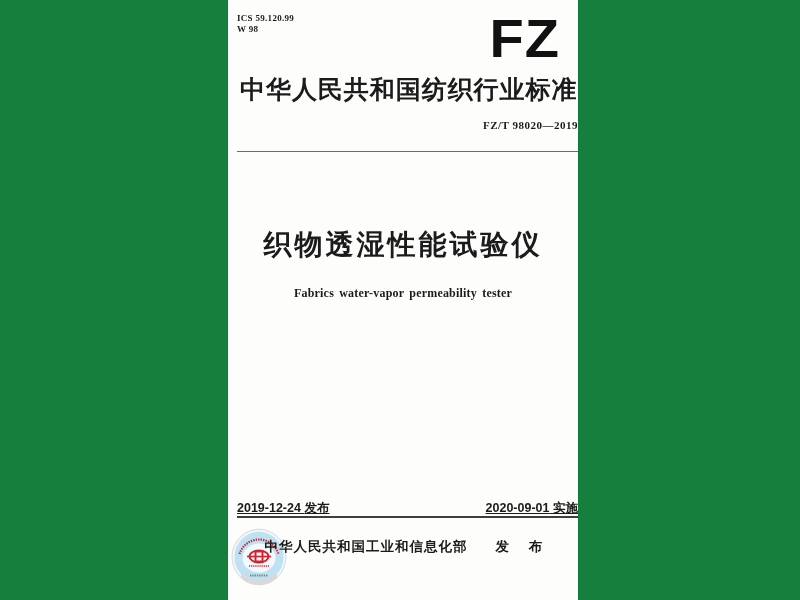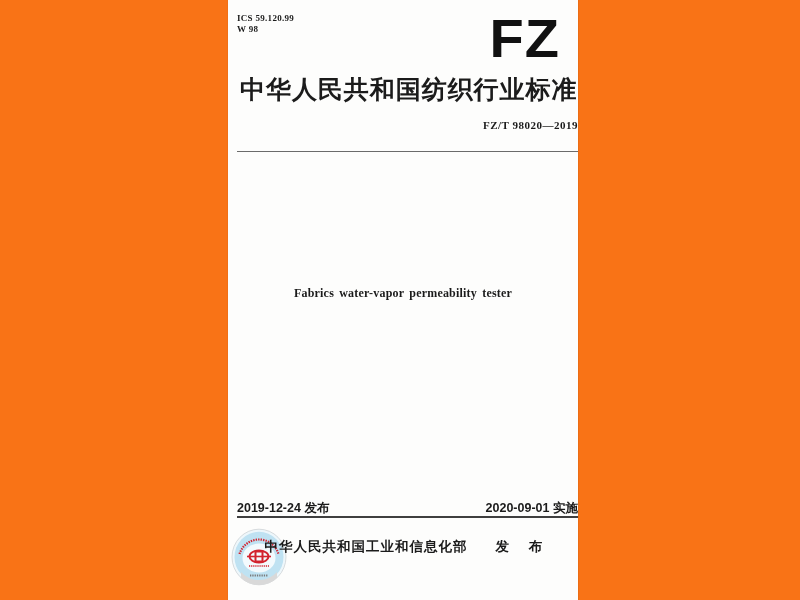--- a/index.html
+++ b/index.html
@@ -4,21 +4,21 @@
 <style>
   html, body {
     margin: 0;
     padding: 0;
     background: #ffffff;
   }
   .canvas {
     position: relative;
     width: 800px;
     height: 600px;
-    background: #f97316;
+    background: #15803d;
     overflow: hidden;
     font-family: "Liberation Sans", sans-serif;
     color: #1b1b1b;
   }
   .paper {
     position: absolute;
     left: 228px;
     top: 0;
     width: 350px;
     height: 600px;
@@ -103,21 +103,21 @@
   .date-row {
     position: absolute;
     left: 237px;
     top: 500px;
     width: 341px;
     display: flex;
     justify-content: space-between;
     font-size: 12.5px;
     font-weight: 700;
   }
-  .date-row .date-item span { white-space: pre; }
+  .date-row .date-item span { white-space: pre; text-decoration: underline; }
   .rule-bottom {
     position: absolute;
     left: 237px;
     top: 516px;
     width: 341px;
     border-top: 2px solid #3f3f3f;
   }
   .seal {
     position: absolute;
     left: 231px;
@@ -153,20 +153,21 @@
   </div>
 
   <div class="fz-logo">FZ</div>
 
   <div class="org-heading">中华人民共和国纺织行业标准</div>
 
   <div class="std-number">FZ/T 98020—2019</div>
 
   <div class="rule-top"></div>
 
+  <div class="title-zh">织物透湿性能试验仪</div>
 
   <div class="title-en">Fabrics water-vapor permeability tester</div>
 
   <div class="date-row">
     <div class="date-item">
       <span>2019-12-24</span><span> </span><span>发布</span>
     </div>
     <div class="date-item">
       <span>2020-09-01</span><span> </span><span>实施</span>
     </div>

